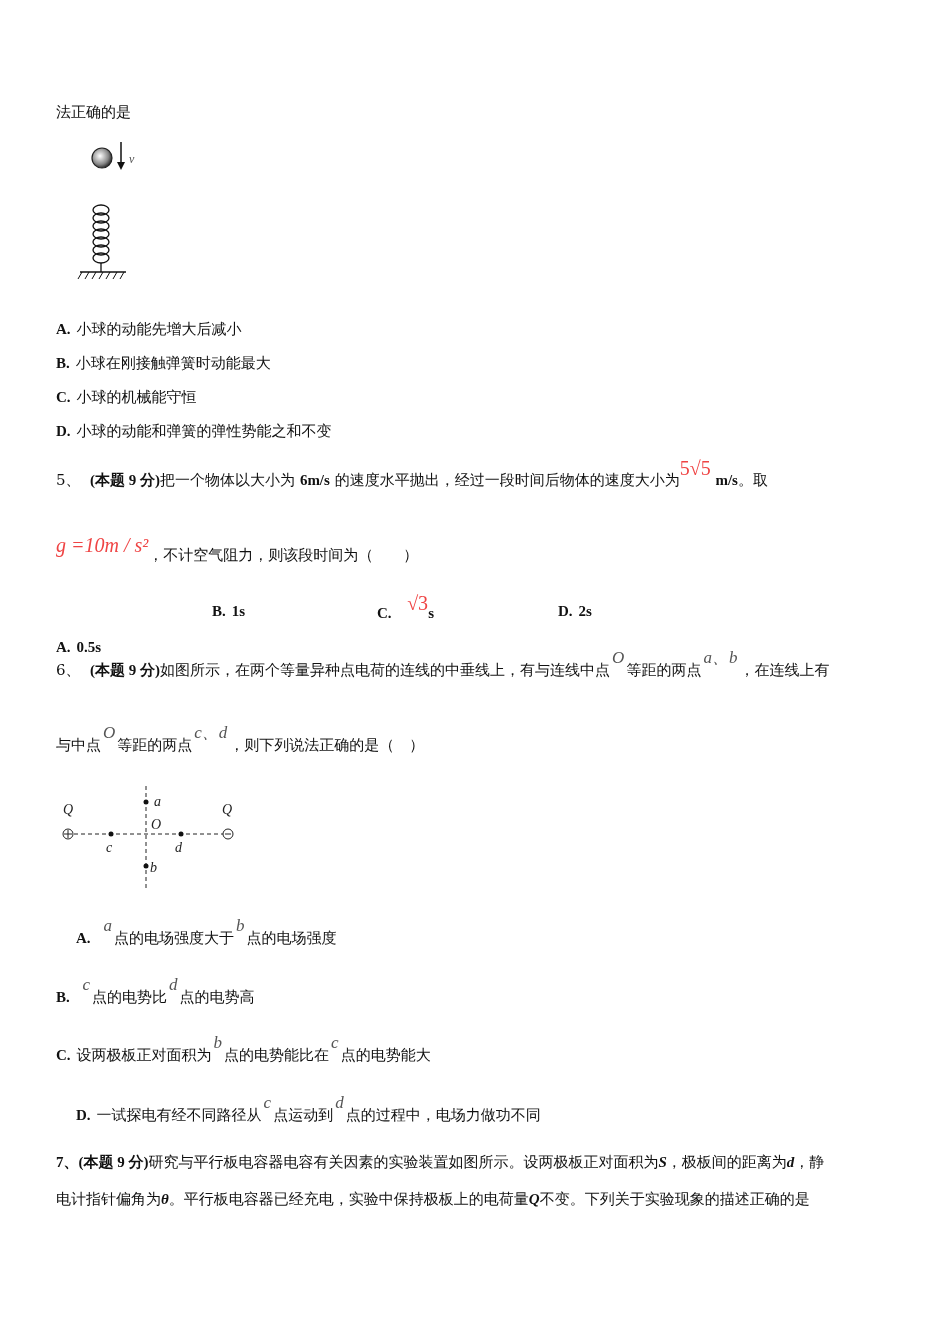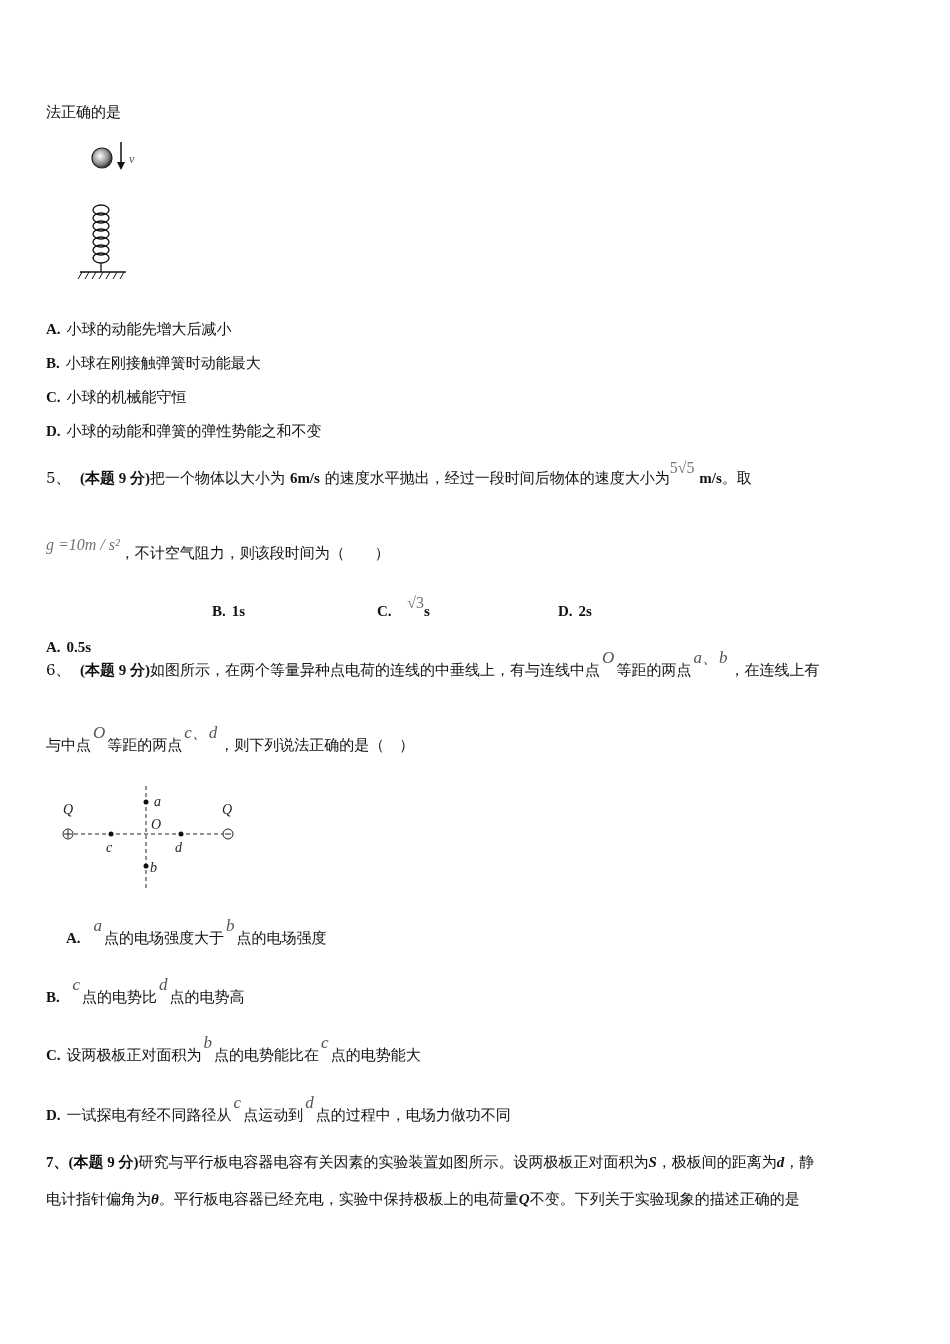--- a/index.html
+++ b/index.html
@@ -2,30 +2,30 @@
 <html><head>
 <meta charset="utf-8">
 <style>
   html, body { margin: 0; padding: 0; background: #ffffff; }
   body {
     width: 950px; height: 1344px; position: relative; overflow: hidden;
     font-family: "DejaVu Serif", "Liberation Serif", serif;
     color: #111;
   }
   .line {
-    position: absolute; left: 46px; font-size: 15px; white-space: nowrap;
+    position: absolute; left: 56px; font-size: 15px; white-space: nowrap;
     line-height: 20px;
   }
   .b { font-weight: bold; font-family: Liberation Serif, serif; text-align: right; }
   .math {
     font-family: "Liberation Serif", serif; font-style: italic; color: #555;
     font-size: 17px; position: relative; top: -12px; margin: 0 2px;
   }
   .mathup {
-    font-family: "Liberation Serif", serif; color: #737373; font-size: 16px;
+    font-family: "Liberation Serif", serif; color: #ef4444; font-size: 20px;
   }
   .opt-label { font-weight: bold; font-family: "Liberation Serif", serif; margin-right: 6px; }
   .fig { position: absolute; }
   .it { font-style: italic; font-weight: bold; font-family: "Liberation Serif", serif; }
 </style>
 </head>
 <body>
 
 <div class="line" style="top:102px;">法正确的是</div>
 
@@ -110,20 +110,20 @@
   <line x1="170" y1="52" x2="176" y2="52" stroke="#222"></line>
   <circle cx="91" cy="20" r="2.5" fill="#111"></circle>
   <circle cx="91" cy="84" r="2.5" fill="#111"></circle>
   <circle cx="56" cy="52" r="2.5" fill="#111"></circle>
   <circle cx="126" cy="52" r="2.5" fill="#111"></circle>
 </svg>
 
 <div class="line" style="top:928px;margin-left:20px;"><span class="opt-label">A.</span>&nbsp;<span class="math">a</span><span>点的电场强度大于</span><span class="math">b</span><span>点的电场强度</span></div>
 <div class="line" style="top:987px;"><span class="opt-label">B.</span>&nbsp;<span class="math">c</span><span>点的电势比</span><span class="math">d</span><span>点的电势高</span></div>
 <div class="line" style="top:1045px;"><span class="opt-label">C.</span><span>设两极板正对面积为</span><span class="math">b</span><span>点的电势能比在</span><span class="math">c</span><span>点的电势能大</span></div>
-<div class="line" style="top:1105px;"><span class="opt-label">D.</span><span>一试探电有经不同路径从</span><span class="math">c</span><span>点运动到</span><span class="math">d</span><span>点的过程中，电场力做功不同</span></div>
+<div class="line" style="top:1105px;margin-left:20px;"><span class="opt-label">D.</span><span>一试探电有经不同路径从</span><span class="math">c</span><span>点运动到</span><span class="math">d</span><span>点的过程中，电场力做功不同</span></div>
 
 <div class="line" style="top:1152px;">
   <span class="b">7、</span><span class="b">(本题 9 分)</span><span>研究与平行板电容器电容有关因素的实验装置如图所示。设两极板正对面积为</span><span class="it">S</span><span>，极板间的距离为</span><span class="it">d</span><span>，静</span>
 </div>
 <div class="line" style="top:1189px;">
   <span>电计指针偏角为</span><span class="it">θ</span><span>。平行板电容器已经充电，实验中保持极板上的电荷量</span><span class="it">Q</span><span>不变。下列关于实验现象的描述正确的是</span>
 </div>
 
 </body></html>

